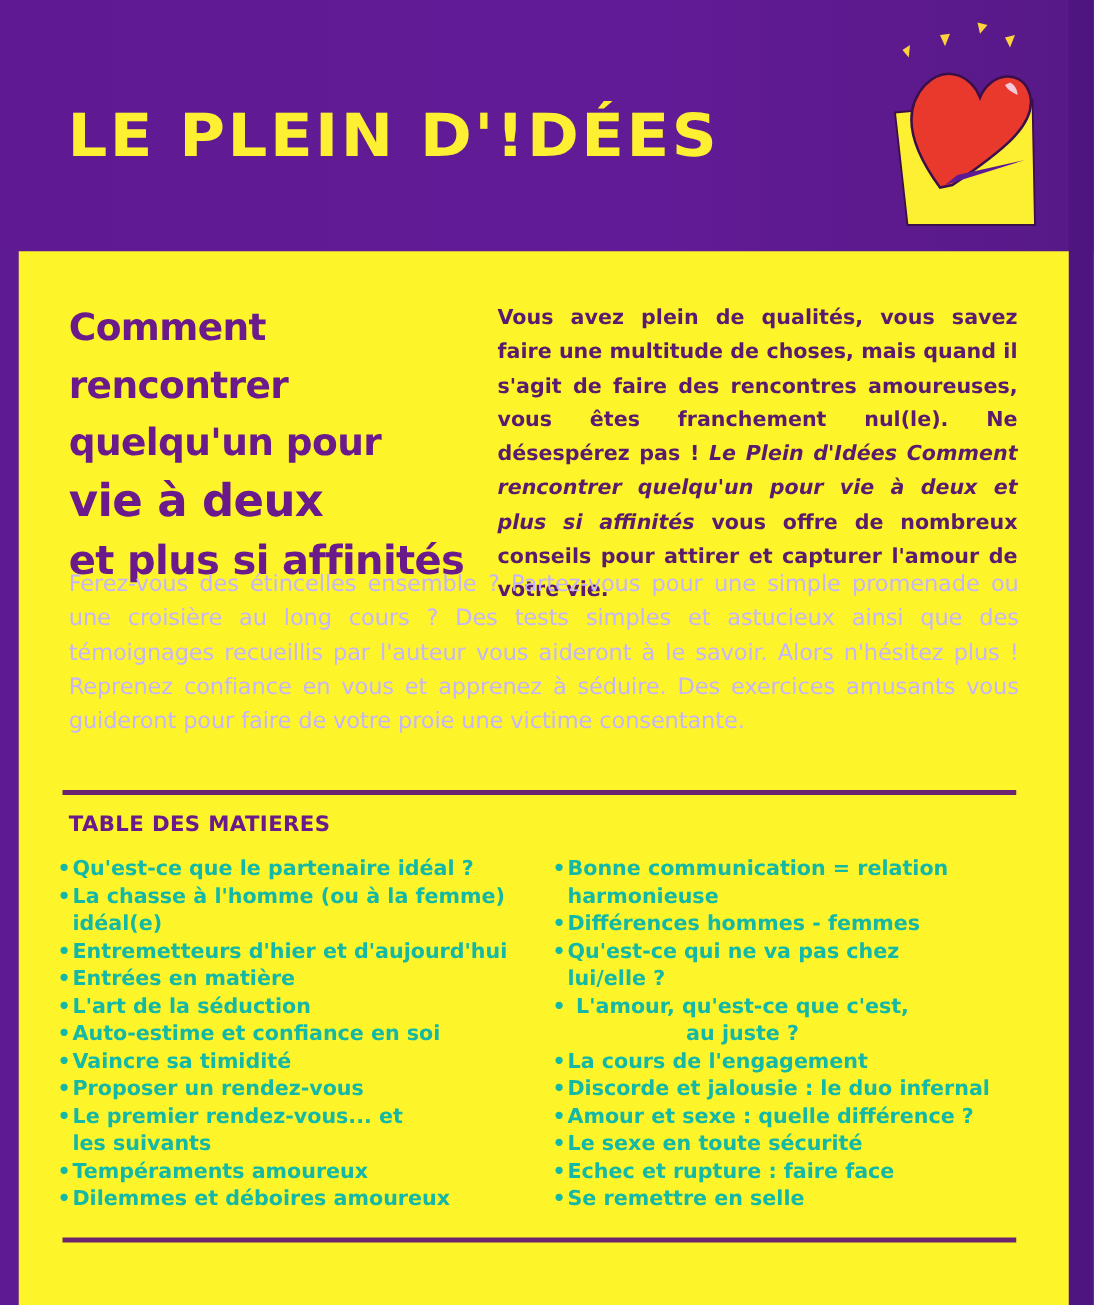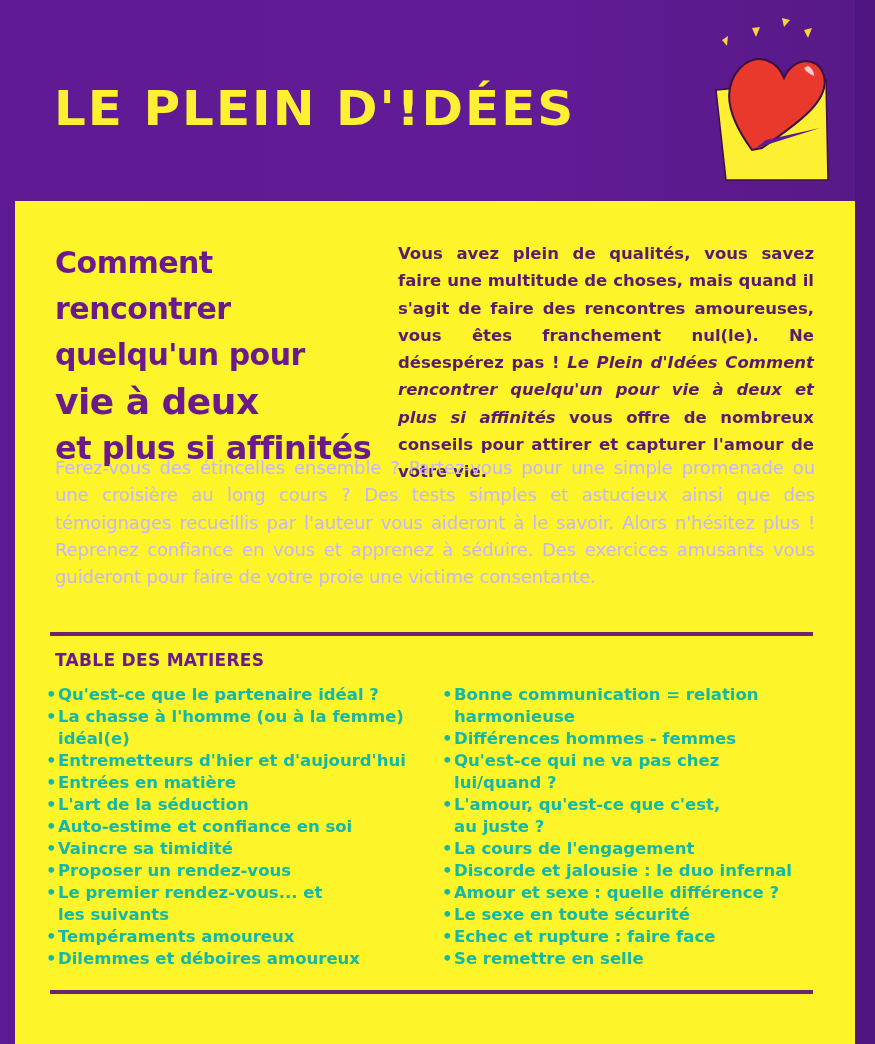--- a/index.html
+++ b/index.html
@@ -136,22 +136,22 @@
   <li>Vaincre sa timidité</li>
   <li>Proposer un rendez-vous</li>
   <li style="width:270px;">Le premier rendez-vous... et les suivants</li>
   <li>Tempéraments amoureux</li>
   <li>Dilemmes et déboires amoureux</li>
 </ul>
 
 <ul class="toc-col" style="left:442px; width:360px;">
   <li style="width:330px;">Bonne communication = relation harmonieuse</li>
   <li>Différences hommes - femmes</li>
-  <li style="width:290px;">Qu'est-ce qui ne va pas chez lui/quand ?</li>
-  <li style="width:280px;">L'amour, qu'est-ce que c'est, au juste ?</li>
+  <li style="width:290px;">Qu'est-ce qui ne va pas chez lui/elle ?</li>
+  <li style="width:280px;text-align:center;">L'amour, qu'est-ce que c'est, au juste ?</li>
   <li>La cours de l'engagement</li>
   <li>Discorde et jalousie : le duo infernal</li>
   <li>Amour et sexe : quelle différence ?</li>
   <li>Le sexe en toute sécurité</li>
   <li>Echec et rupture : faire face</li>
   <li>Se remettre en selle</li>
 </ul>
 
 <div class="divider" style="top:990px;"></div>
 

